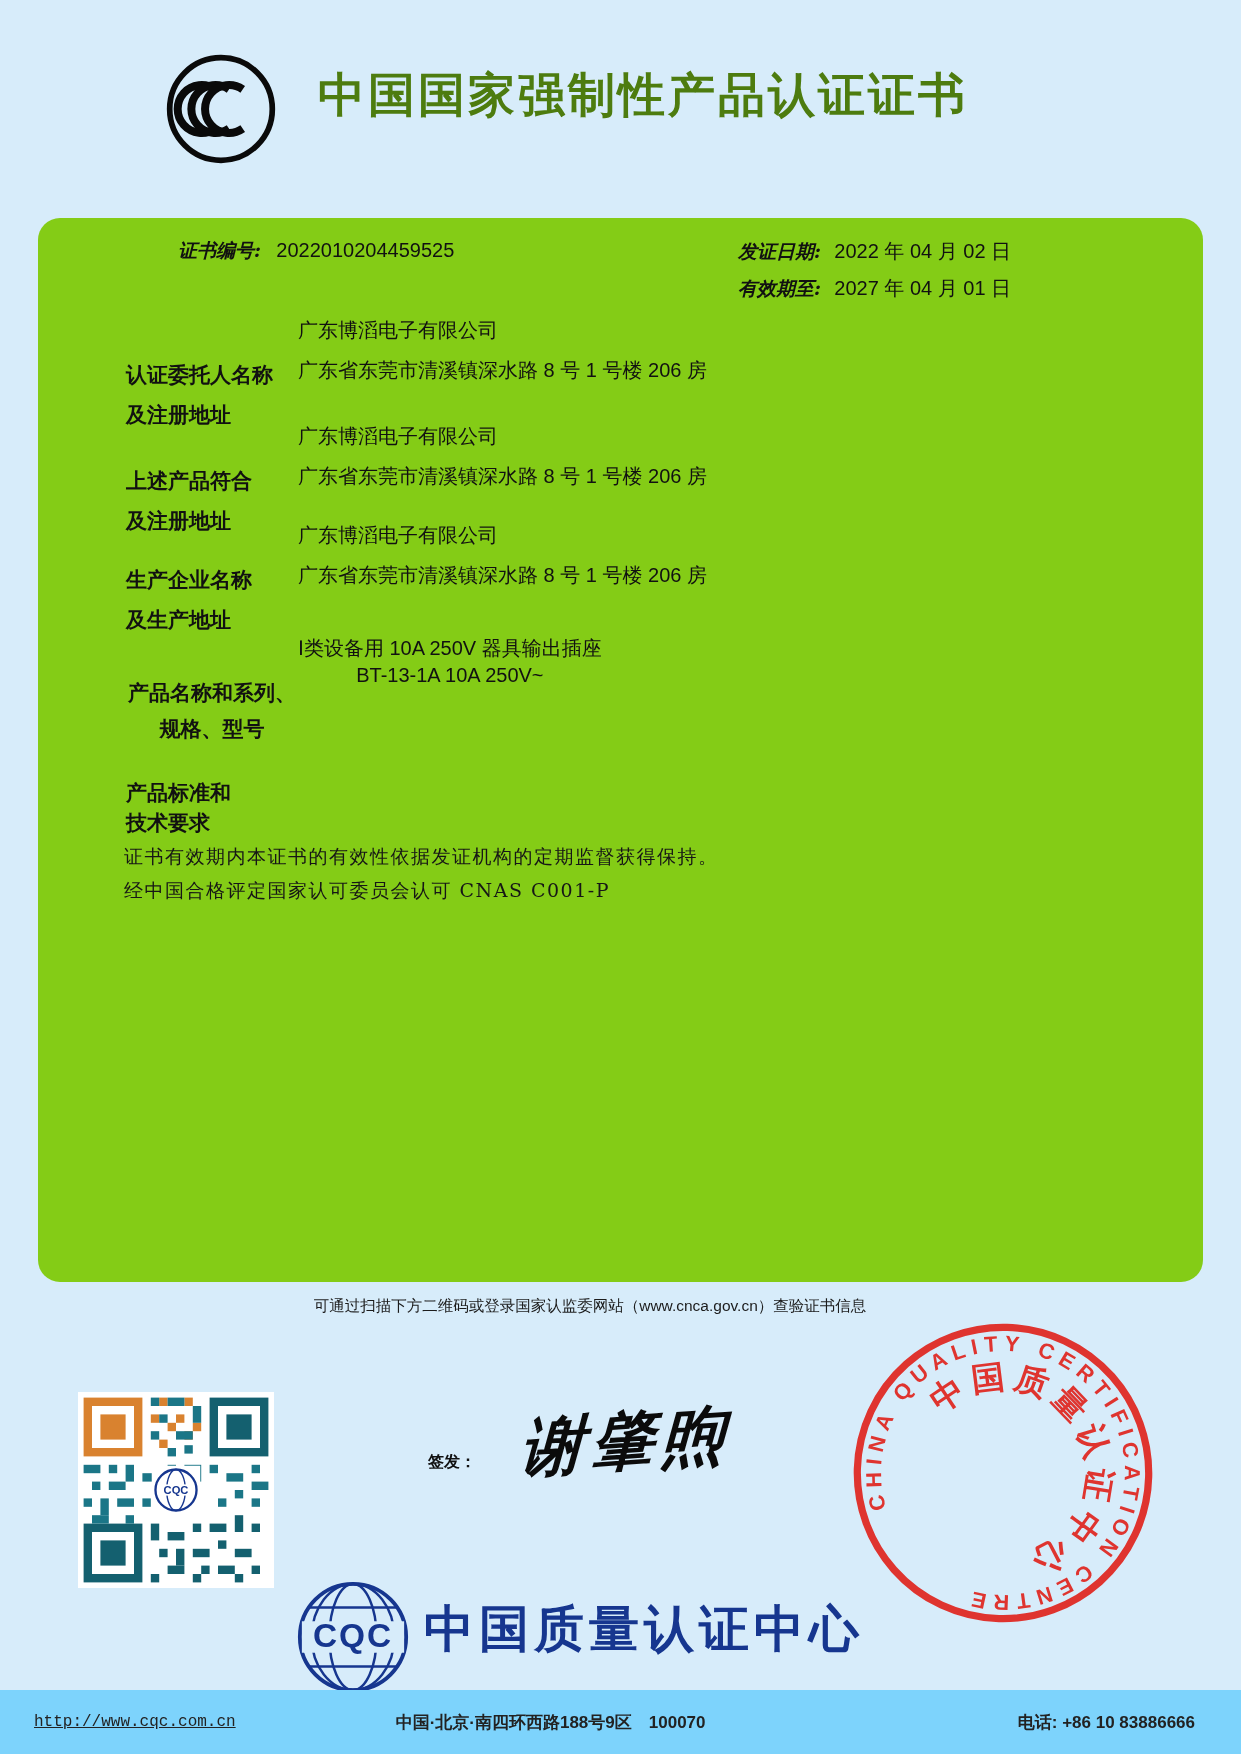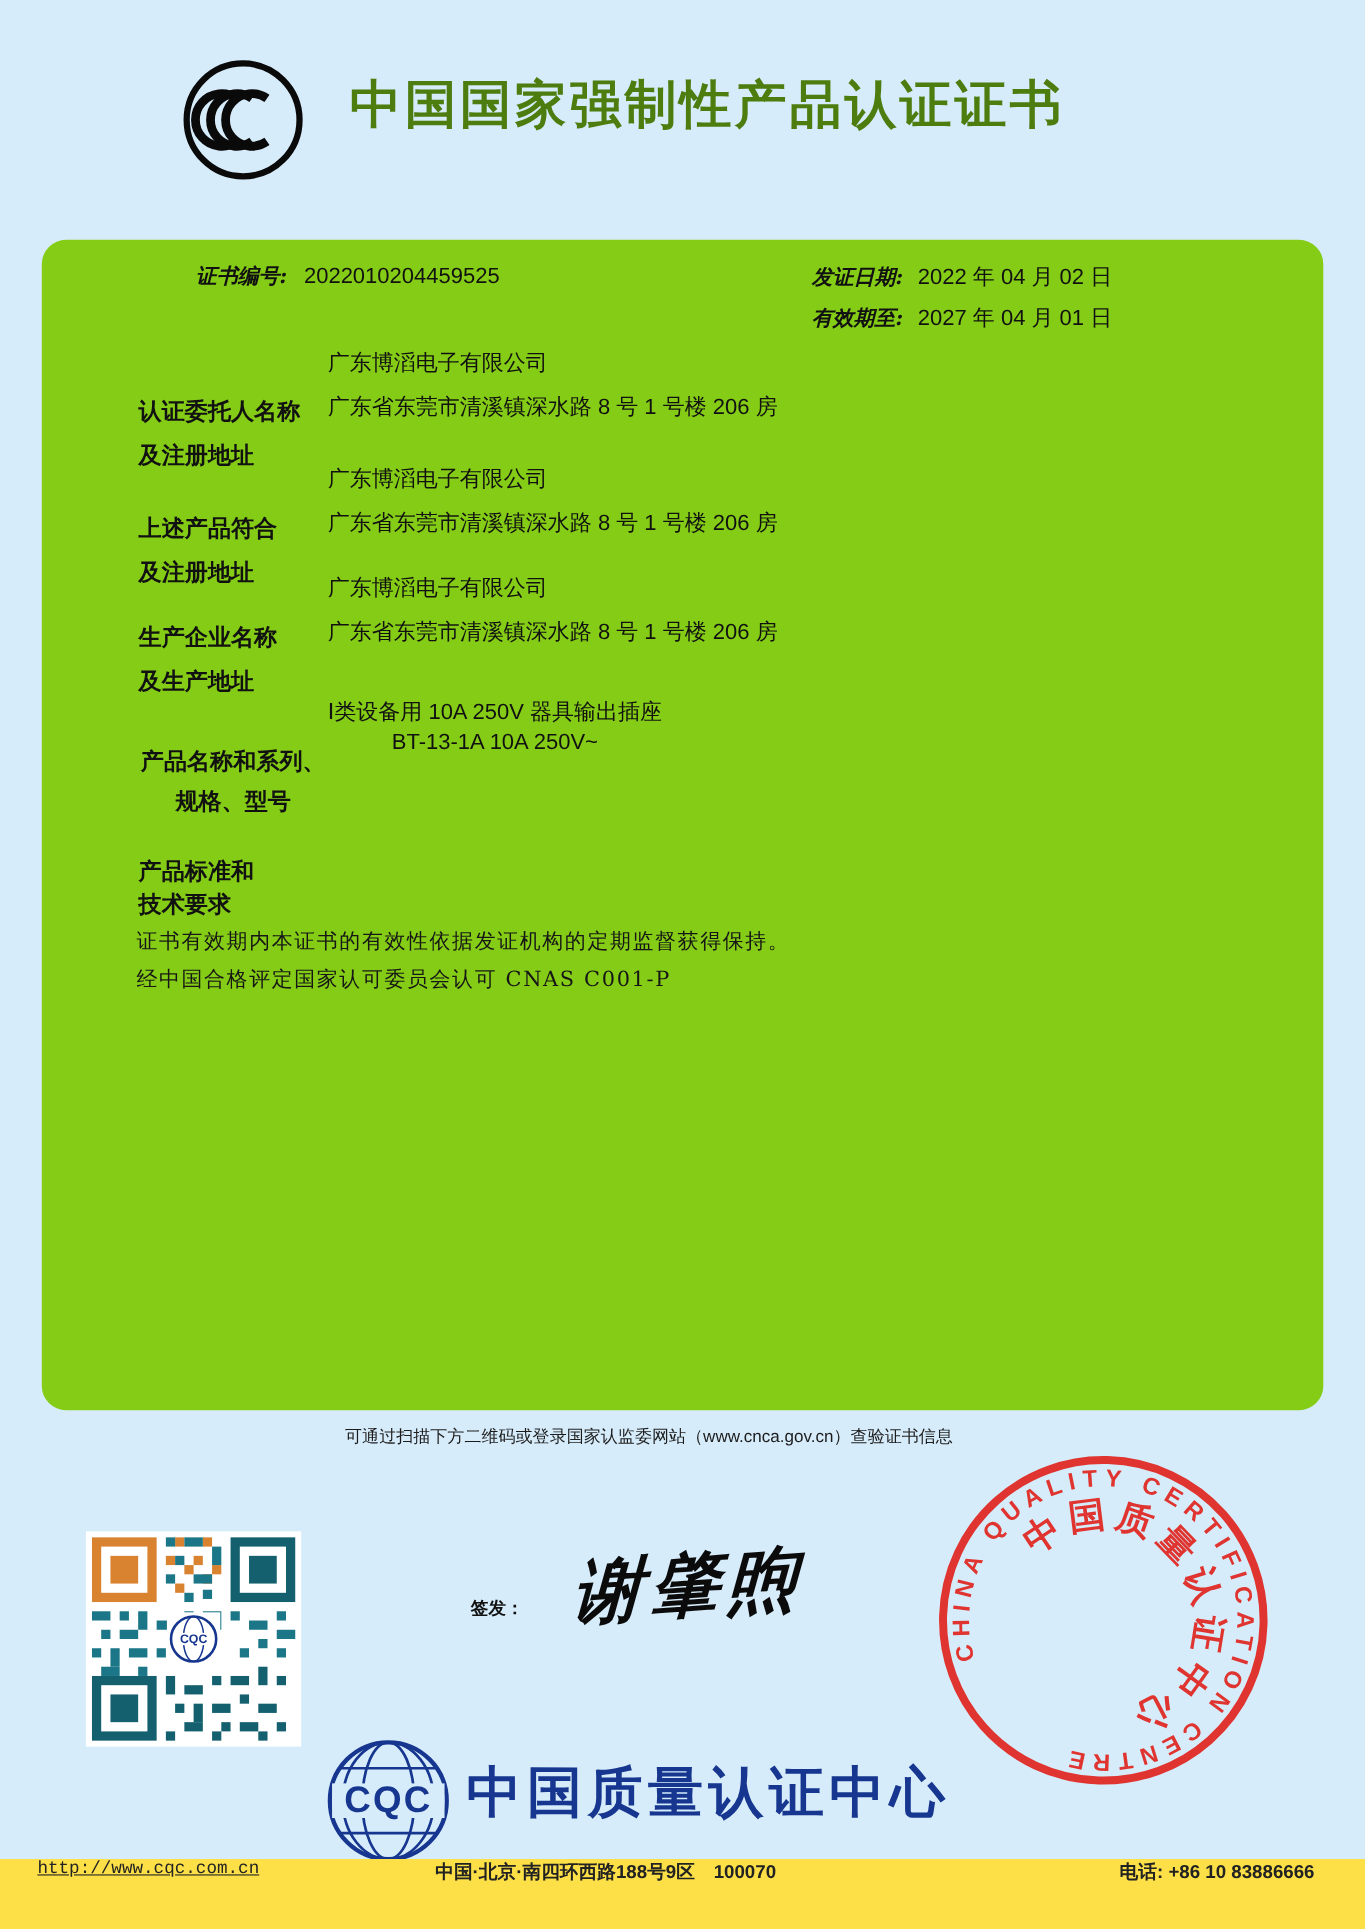--- a/index.html
+++ b/index.html
@@ -63,22 +63,22 @@
   .cqc-globe{left:294px;top:1578px;width:118px;height:118px;}
   .cqc-name{
     left:424px;top:1596px;font-size:50px;font-weight:700;color:#16368f;letter-spacing:5px;
   }
 
   
   .stamp{left:848px;top:1318px;width:310px;height:310px;transform:rotate(-20deg);opacity:.93;}
 
   
   .footer-bar{
-    left:0;top:1690px;width:1241px;height:64px;background:#fde047;
-    display:flex;align-items:flex-start;font-size:17px;color:#222;
+    left:0;top:1690px;width:1241px;height:64px;background:#7dd3fc;
+    display:flex;align-items:center;font-size:17px;color:#222;
   }
   .footer-url{margin-left:34px;font-family:"Liberation Mono",monospace;text-decoration:underline;font-size:16px;}
   .footer-address{margin-left:160px;font-weight:700;}
   .footer-phone{margin-left:auto;margin-right:46px;font-weight:700;}
 </style>
 </head>
 <body>
 
 <div class="abs ccc-logo">
   <svg viewBox="0 0 100 100" width="114" height="114">

